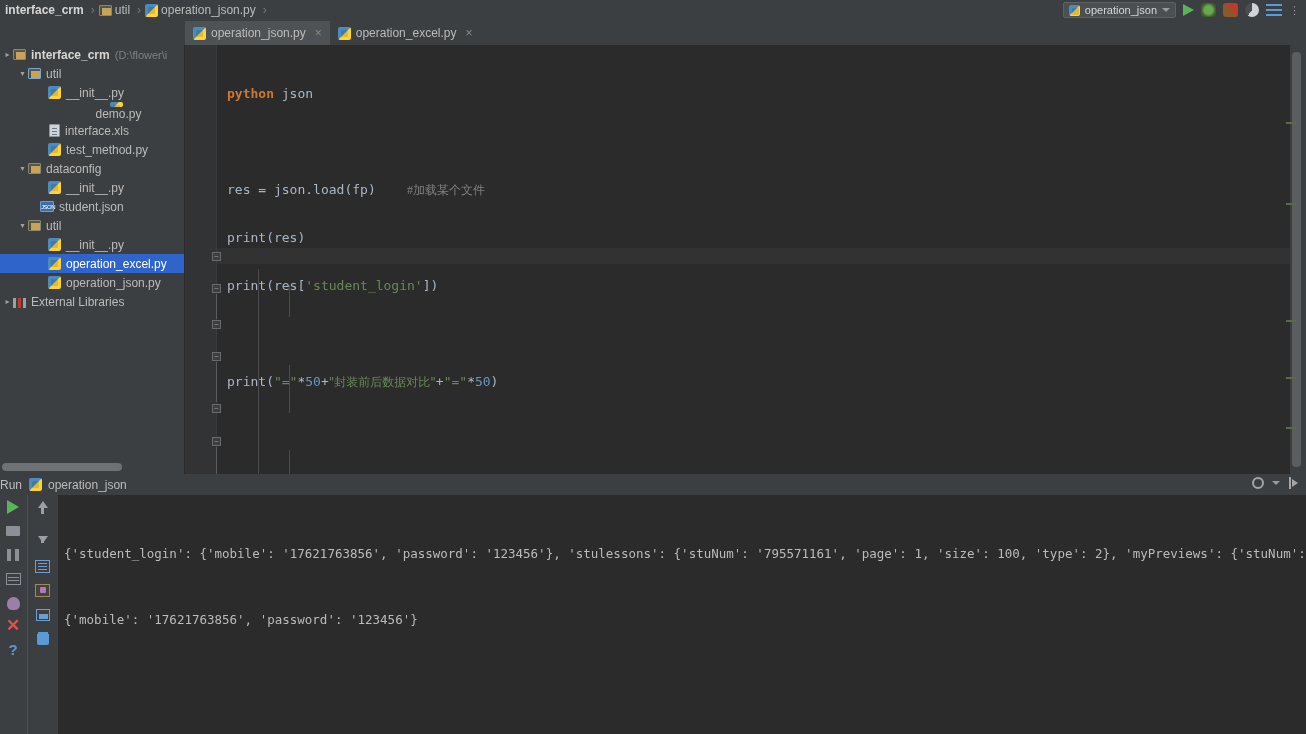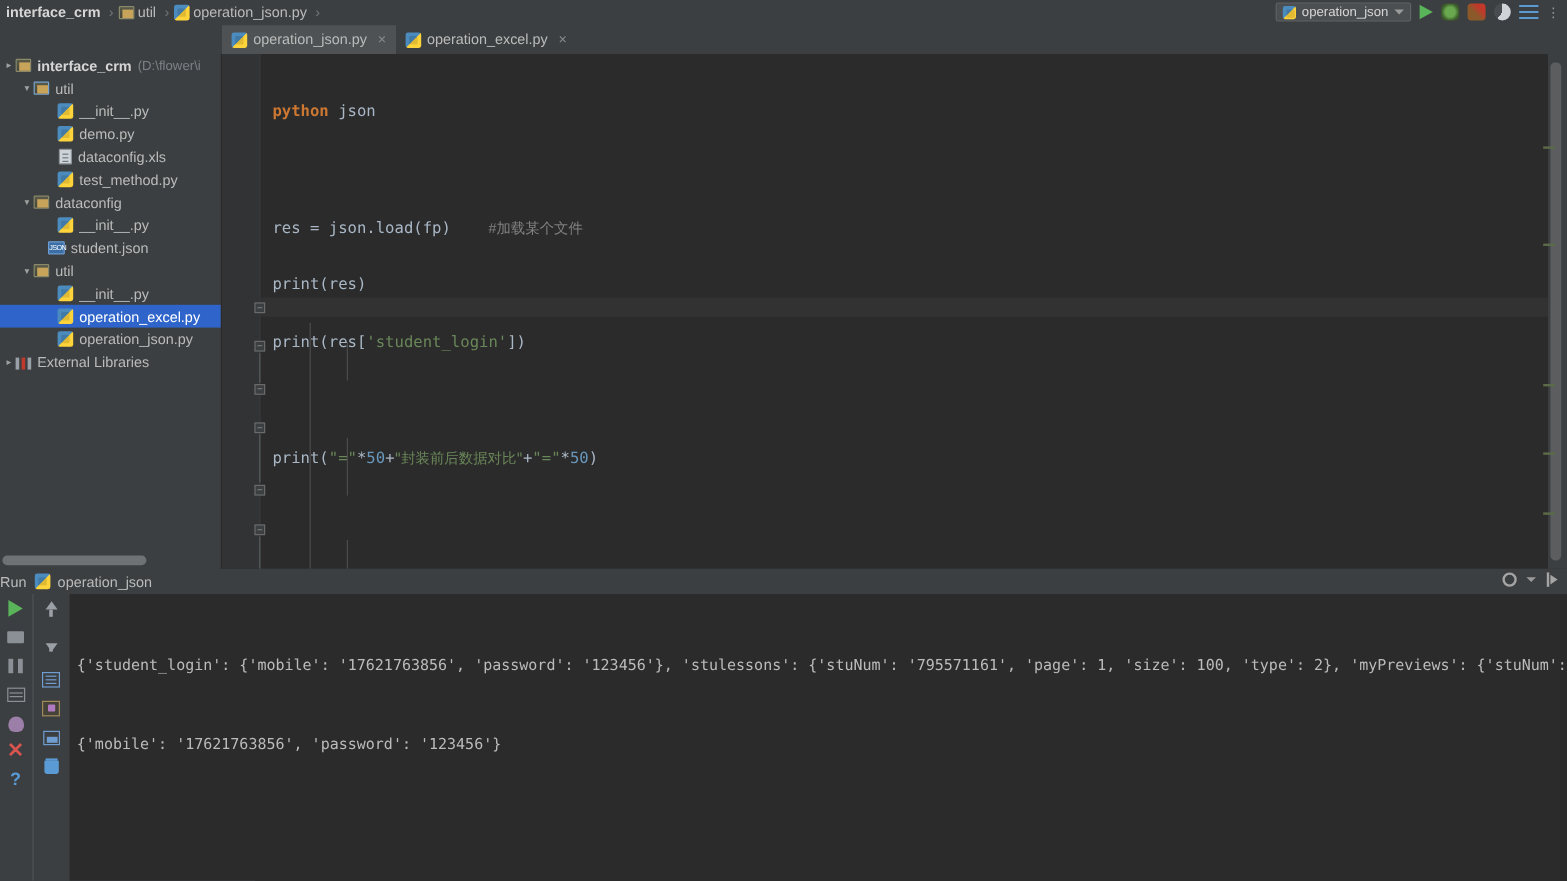--- a/index.html
+++ b/index.html
@@ -157,21 +157,21 @@
   }
   .code .ln { height:16px; }
   .caret-line { position:absolute; left:32px; top:203px; width:1089px; height:16px; background:#323232; }
   .indent-guide { position:absolute; width:1px; background:#4b4b4b; }
 
   
   .kw  { color:#cc7832; font-weight:bold; }
   .str { color:#6a8759; }
   .num { color:#6897bb; }
   .path-str { color:#6a8759; text-decoration:underline; text-decoration-color:#5a7548; }
-  .cn-cmt { color:#808080; font-family:Liberation Sans, sans-serif; font-size:12px; }
+  .cn-cmt { color:#808080; font-family:Liberation Serif, serif; font-size:12px; }
   .cn-str { color:#6a8759; font-family:"DejaVu Sans", sans-serif; font-size:12px; }
 
   
   .marker-bar {
     position:absolute; left:1290px; top:45px; width:16px; height:429px; background:#3c3f41;
   }
   .vscroll-thumb {
     position:absolute; left:1292px; top:52px; width:9px; height:415px; background:#5b5d5f; border-radius:4px;
   }
   .marker { position:absolute; left:1286px; width:10px; height:2px; background:#5b6b4a; }
@@ -293,27 +293,27 @@
     <div class="tree-row" style="padding-left:17px;">
       <span class="arrow">▾</span>
       <span class="ico ico-folder-yellow" style="border-color:#7aa7cf;"></span>
       <span class="tr-label">util</span>
     </div>
 
     <div class="tree-row" style="padding-left:48px;">
       <span class="ico ico-py"></span>
       <span class="tr-label">__init__.py</span>
     </div>
-    <div class="tree-row" style="padding-left:48px;">
+    <div class="tree-row" style="padding-left:48px;flex-direction:column;">
       <span class="ico ico-py"></span>
       <span class="tr-label">demo.py</span>
     </div>
     <div class="tree-row" style="padding-left:49px;">
       <span class="ico ico-xls"></span>
-      <span class="tr-label">dataconfig.xls</span>
+      <span class="tr-label">interface.xls</span>
     </div>
     <div class="tree-row" style="padding-left:48px;">
       <span class="ico ico-py"></span>
       <span class="tr-label">test_method.py</span>
     </div>
 
     <div class="tree-row" style="padding-left:17px;">
       <span class="arrow">▾</span>
       <span class="ico ico-folder-yellow"></span>
       <span class="tr-label">dataconfig</span>

